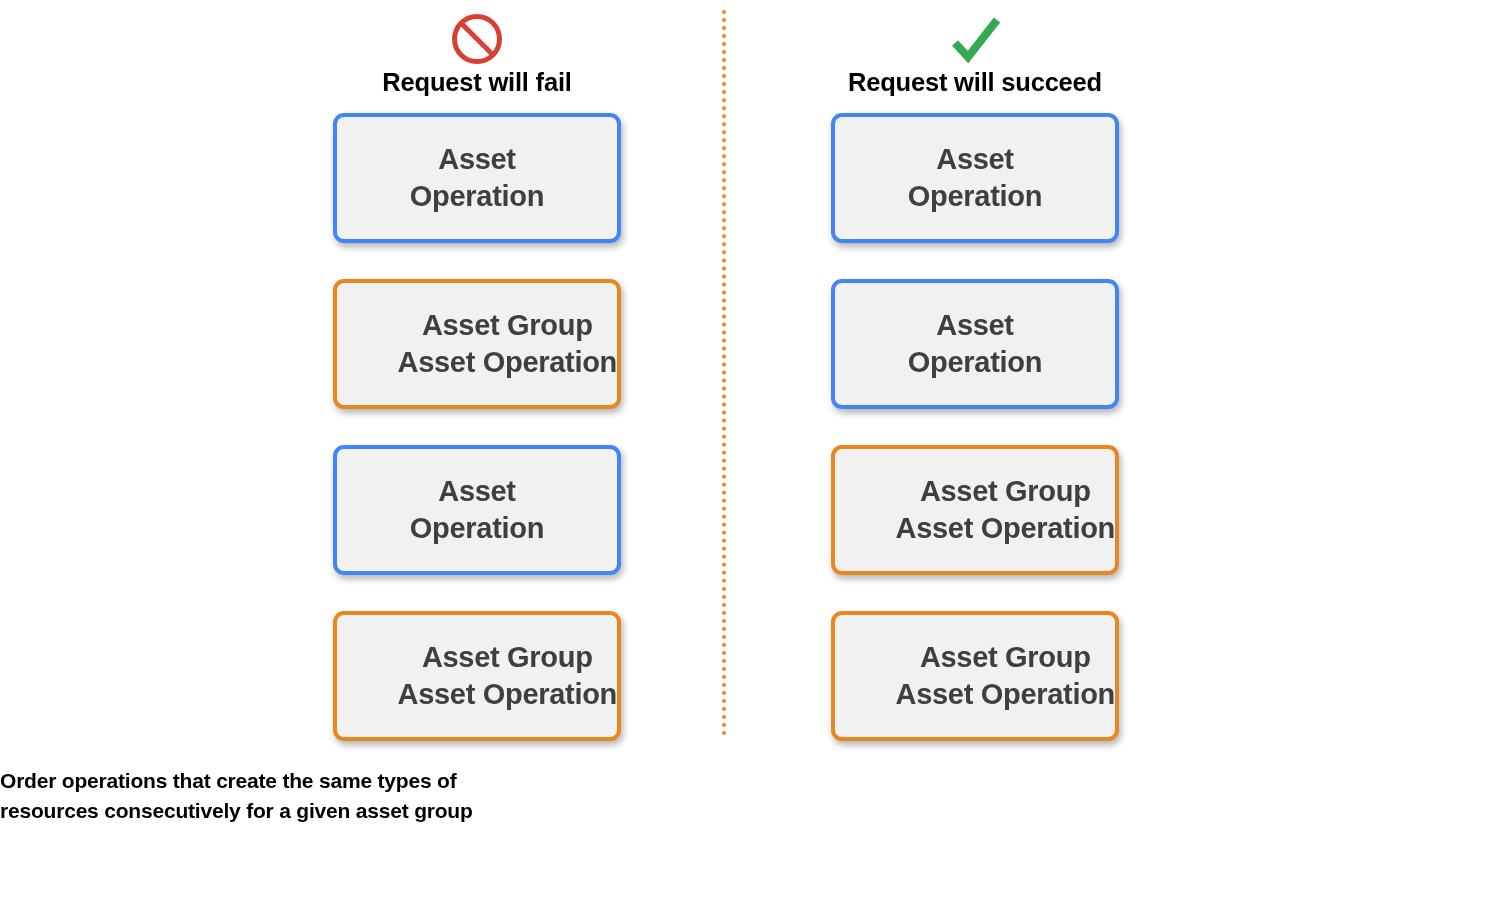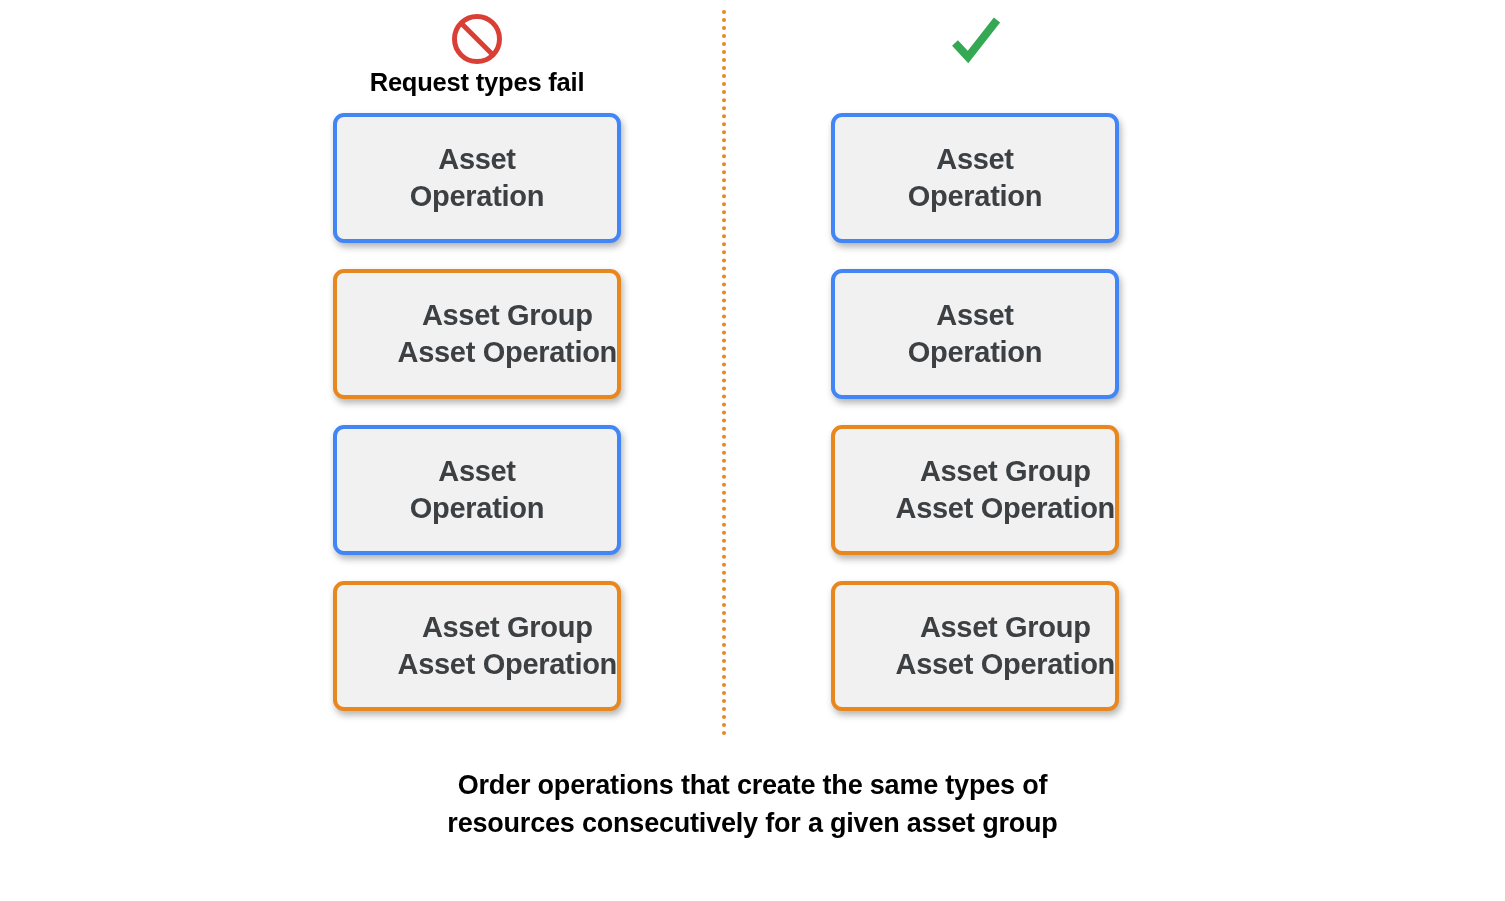--- a/index.html
+++ b/index.html
@@ -68,21 +68,21 @@
   .stack {
     position: absolute;
     top: 113px;
     left: 6px;
     width: 288px;
   }
   .op-box {
     box-sizing: border-box;
     width: 288px;
     height: 130px;
-    margin-bottom: 26px;
+    margin-bottom: 36px;
     background: #f1f1f1;
     border-radius: 11px;
     border: 4px solid #4285f4;
     box-shadow: 2px 4px 7px rgba(0,0,0,0.30);
     display: flex;
     align-items: center;
     justify-content: center;
     text-align: center;
   }
   .op-box:last-child { margin-bottom: 0; }
@@ -97,22 +97,22 @@
     letter-spacing: -0.3px;
     white-space: pre-line;
   }
 
   
   .caption {
     position: absolute;
     left: 0;
     top: 766px;
     width: 1505px;
-    text-align: center;
-    font-size: 27px;
+    text-align: left;
+    font-size: 21px;
     font-weight: bold;
     line-height: 1.42;
     color: #000000;
     letter-spacing: -0.2px;
     white-space: pre-line;
   }
 </style>
 </head>
 <body>
 
@@ -122,21 +122,21 @@
 
   <div class="column fail">
 
     <div class="col-head">
       <span class="status-icon">
         <svg width="58" height="58" viewBox="0 0 58 58" aria-hidden="true">
           <circle cx="29" cy="29" r="22.5" fill="none" stroke="#d93f35" stroke-width="5"></circle>
           <line x1="13.5" y1="13.5" x2="44.5" y2="44.5" stroke="#d93f35" stroke-width="5" stroke-linecap="butt"></line>
         </svg>
       </span>
-      <span class="col-title">Request types fail</span>
+      <span class="col-title">Request will fail</span>
     </div>
 
     <div class="stack">
       <div class="op-box accent-blue">
         <span class="op-label">Asset
 Operation</span>
       </div>
       <div class="op-box accent-orange">
         <span class="op-label">Asset Group
 Asset Operation</span>
@@ -153,20 +153,21 @@
   </div>
 
   <div class="column succeed">
 
     <div class="col-head">
       <span class="status-icon">
         <svg width="80" height="58" viewBox="0 0 80 58" aria-hidden="true">
           <polyline points="20,33 33,47 62,10" fill="none" stroke="#34a853" stroke-width="8" stroke-linecap="butt" stroke-linejoin="miter"></polyline>
         </svg>
       </span>
+      <span class="col-title">Request will succeed</span>
     </div>
 
     <div class="stack">
       <div class="op-box accent-blue">
         <span class="op-label">Asset
 Operation</span>
       </div>
       <div class="op-box accent-blue">
         <span class="op-label">Asset
 Operation</span>

